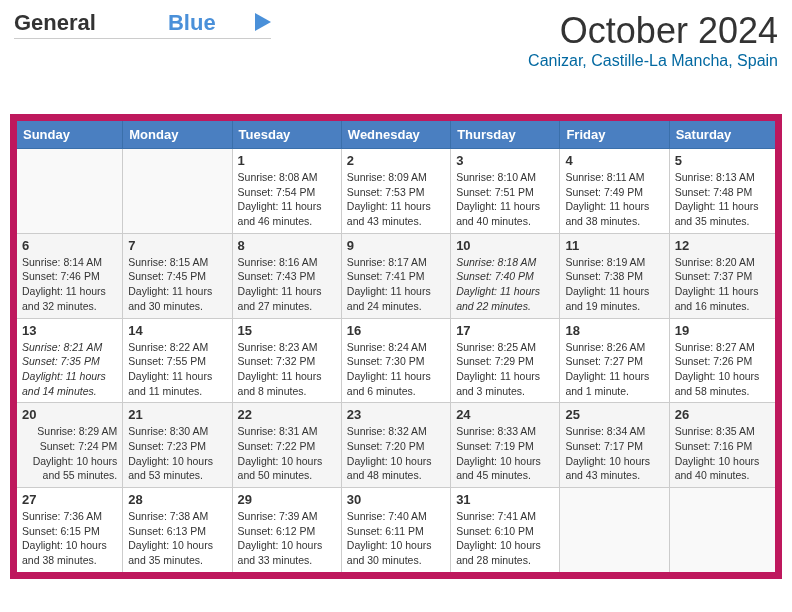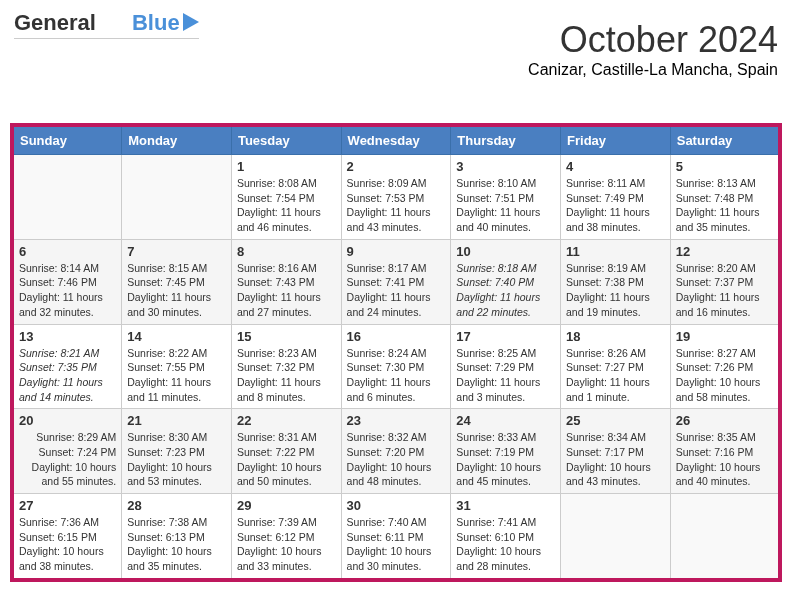--- a/index.html
+++ b/index.html
@@ -17,35 +17,34 @@
       margin-bottom: 8px;
       padding: 0 4px;
     }
     .logo {
       display: flex;
       flex-direction: column;
       align-items: flex-start;
     }
     .title-block {
       text-align: right;
-      margin-top: 9px;
     }
     .month-title {
       font-size: 36px;
       color: #333;
       font-weight: normal;
     }
     .location-title {
       font-size: 16px;
-      color: #000000;
+      color: #0369a1;
     }
     .calendar {
       width: 100%;
       border-collapse: collapse;
-      border: 4px solid #be185d;
+      border: 7px solid #be185d;
       margin-top: 44px;
     }
     .calendar th {
       background-color: #4a7fc1;
       color: #fff;
       text-align: left;
       padding: 6px 6px;
       font-size: 13px;
       font-weight: bold;
       border: 1px solid #3a6faa;
@@ -79,21 +78,21 @@
     }
     .empty-cell {
       background: #f9f9f9 !important;
     }
   </style>
 </head>
 <body>
 
 <div class="header">
   <div class="logo">
-    <div style="display:flex; align-items:center;">
+    <div style="display:flex; align-items:center;gap:36px;">
       <span style="font-size:22px;font-weight:bold;color:#333;">General</span>
       <span style="font-size:22px;font-weight:bold;color:#4a90d9;padding-left:36px;">Blue</span>
       <span style="display:inline-block;width:0;height:0;border-top:9px solid transparent;border-bottom:9px solid transparent;border-left:16px solid #4a90d9;margin-left:3px;margin-bottom:2px;"></span>
     </div>
     <div style="height:1px;background:#ccc;width:100%;margin-top:2px;"></div>
   </div>
   <div class="title-block">
     <div class="month-title">October 2024</div>
     <div class="location-title">Canizar, Castille-La Mancha, Spain</div>
   </div>

